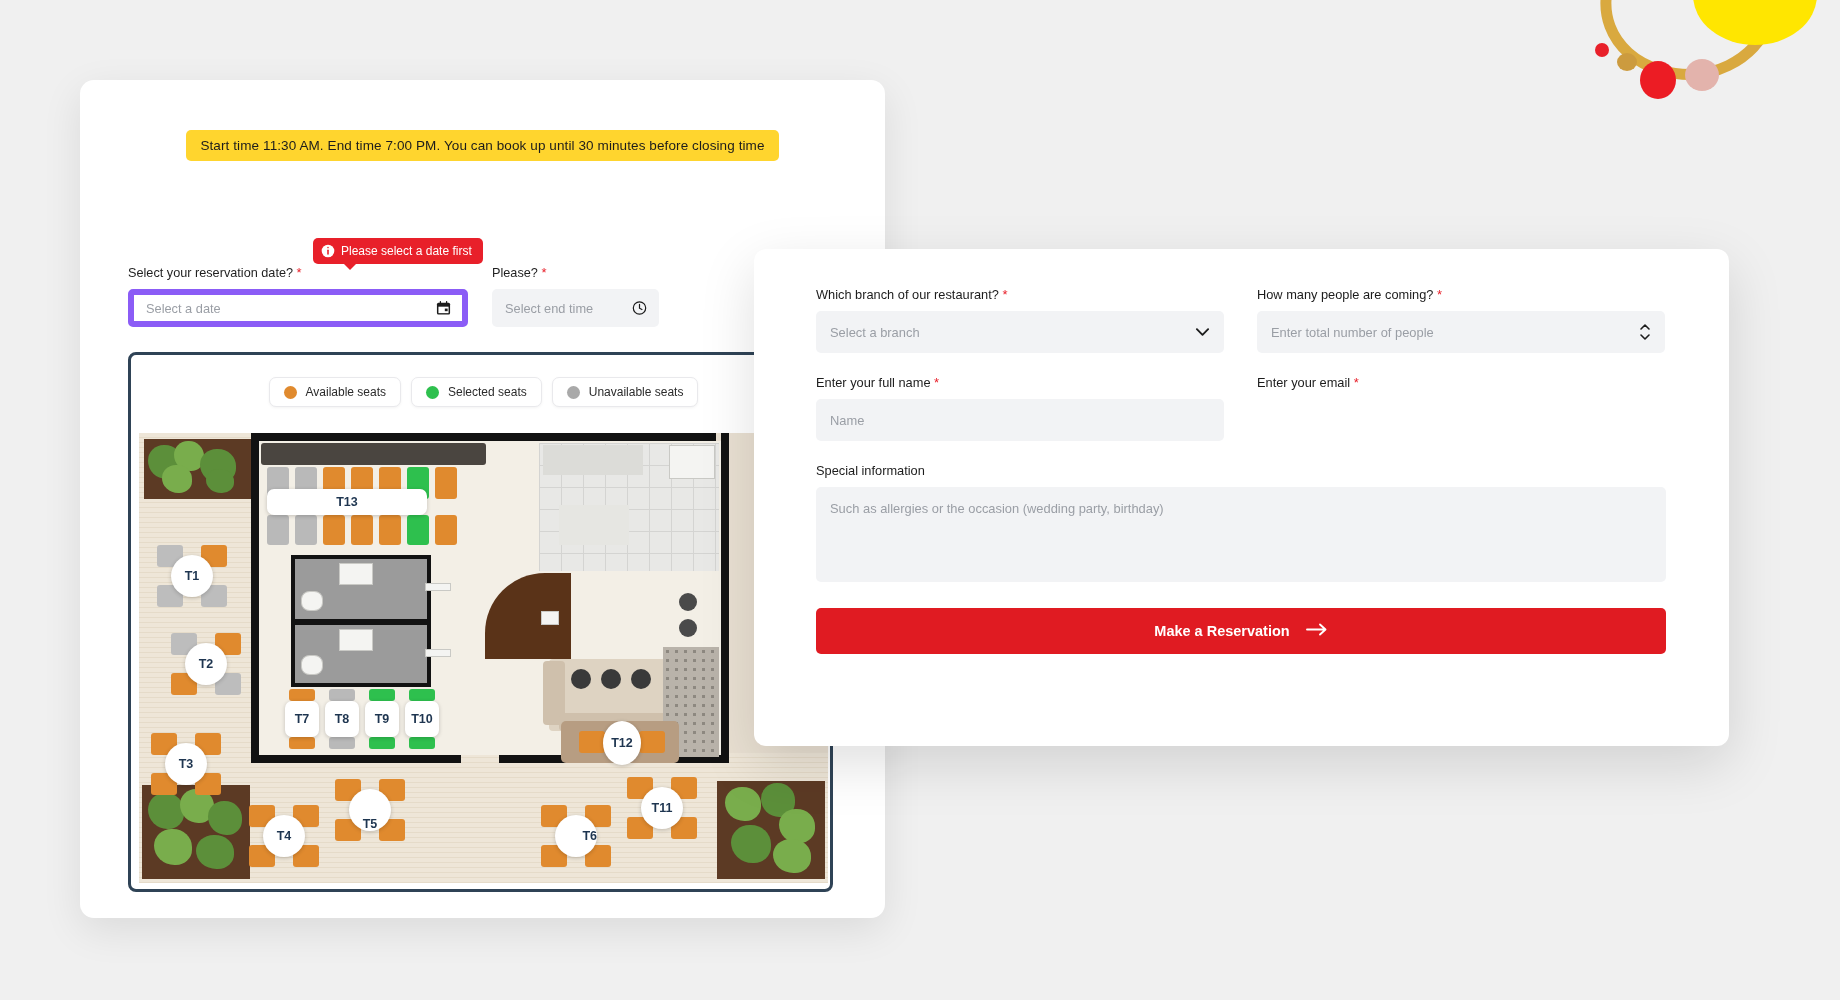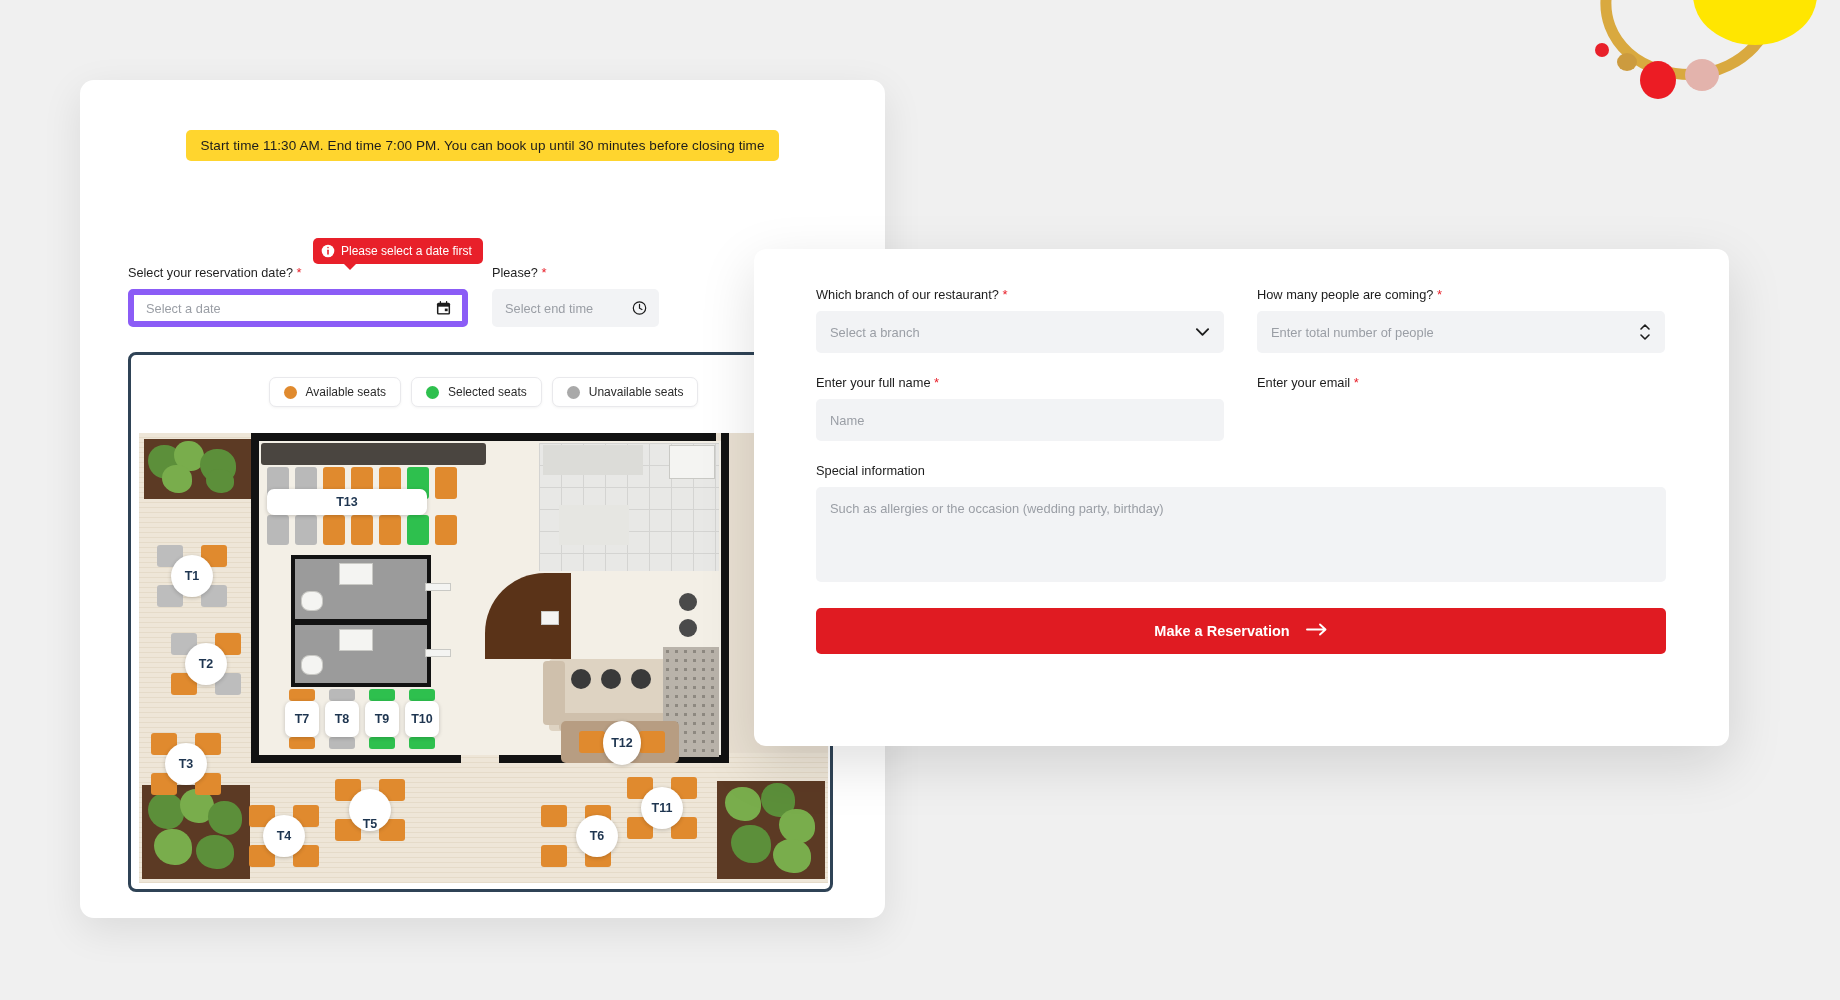--- a/index.html
+++ b/index.html
@@ -433,21 +433,21 @@
         <div class="chair ch-or" style="left:196px;top:386px;width:26px;height:22px;"></div>
         <div class="chair ch-or" style="left:240px;top:386px;width:26px;height:22px;"></div>
         <div class="tbl-circ" style="left:210px;top:356px;width:42px;height:42px;align-items:flex-end;">
           <span>T5</span>
         </div>
 
         <div class="chair ch-or" style="left:402px;top:372px;width:26px;height:22px;"></div>
         <div class="chair ch-or" style="left:446px;top:372px;width:26px;height:22px;"></div>
         <div class="chair ch-or" style="left:402px;top:412px;width:26px;height:22px;"></div>
         <div class="chair ch-or" style="left:446px;top:412px;width:26px;height:22px;"></div>
-        <div class="tbl-circ" style="left:437px;top:382px;width:42px;height:42px;">
+        <div class="tbl-circ" style="left:416px;top:382px;width:42px;height:42px;justify-content:flex-end;">
           <span>T6</span>
         </div>
 
         <div class="chair ch-or" style="left:488px;top:344px;width:26px;height:22px;"></div>
         <div class="chair ch-or" style="left:532px;top:344px;width:26px;height:22px;"></div>
         <div class="chair ch-or" style="left:488px;top:384px;width:26px;height:22px;"></div>
         <div class="chair ch-or" style="left:532px;top:384px;width:26px;height:22px;"></div>
         <div class="tbl-circ" style="left:502px;top:354px;width:42px;height:42px;">
           <span>T11</span>
         </div>

